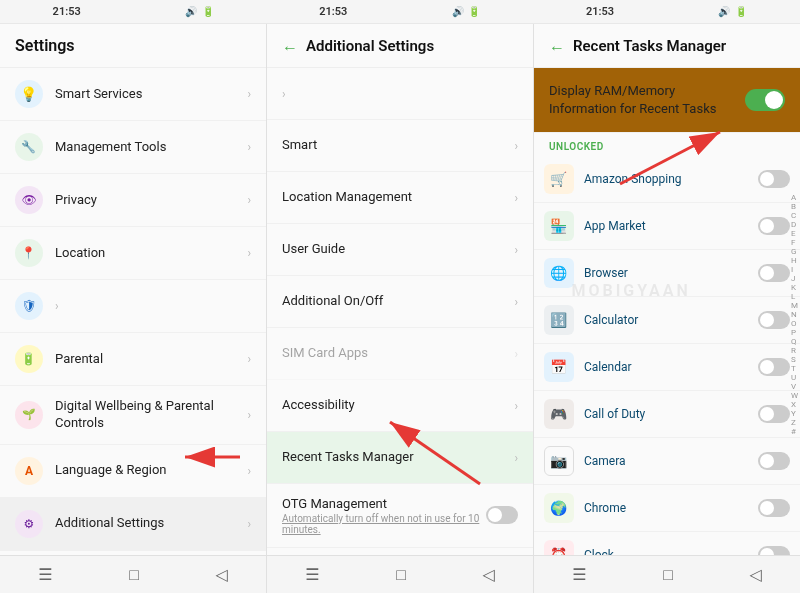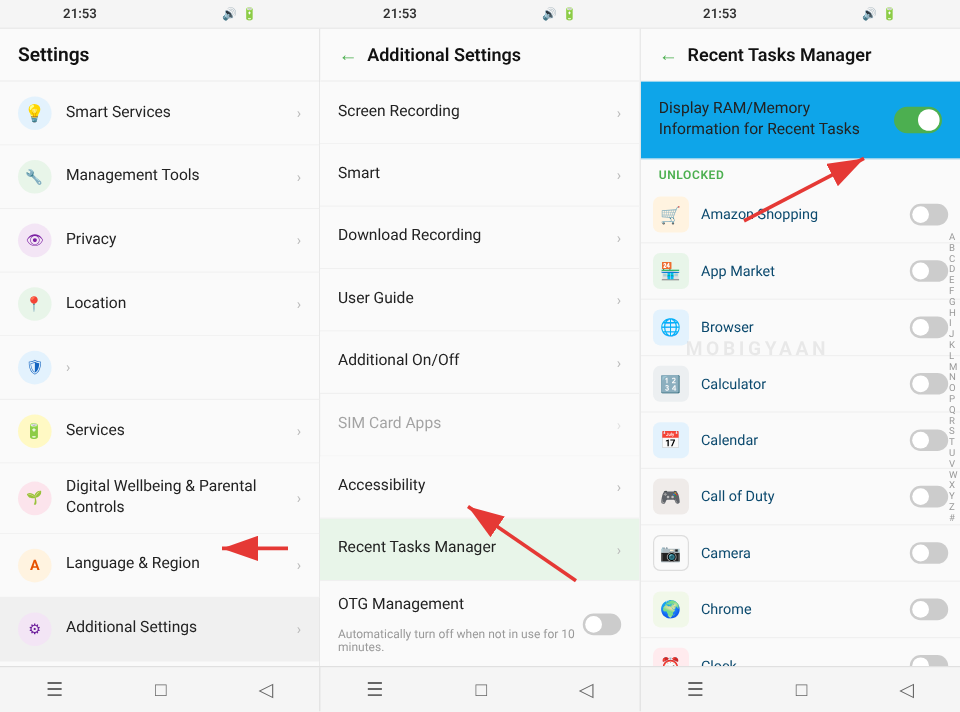--- a/index.html
+++ b/index.html
@@ -63,21 +63,21 @@
     .toggle.small {
       width: 32px; height: 18px; border-radius: 9px;
     }
     .toggle.small::after { width: 14px; height: 14px; }
 
     
     .right-panel { flex: 1; background: #fafafa; display: flex; flex-direction: column; overflow: hidden; }
 
     .setting-item {
       display: flex; align-items: center; padding: 14px 15px;
-      border-bottom: 1px solid #f0f0f0; background: #0ea5e9;
+      border-bottom: 1px solid #f0f0f0; background: #a16207;
     }
     .setting-title { flex: 1; font-size: 13px; color: #222; line-height: 1.4; }
 
     .section-label {
       padding: 8px 15px 4px; font-size: 10px; color: #4CAF50; font-weight: 600;
       letter-spacing: 0.5px; background: #fafafa;
     }
 
     .app-list { flex: 1; overflow-y: auto; }
     .app-item {
@@ -97,21 +97,21 @@
       height: 38px;
     }
     .bottom-nav-panel {
       flex: 1; display: flex; justify-content: space-around; align-items: center;
       border-right: 1px solid #e0e0e0;
     }
     .bottom-nav-panel:last-child { border-right: none; }
     .nav-btn { font-size: 16px; color: #666; cursor: pointer; padding: 5px 10px; }
 
     
-    .otg-subtitle { font-size: 10px; color: #999; margin-top: 10px; }
+    .otg-subtitle { font-size: 10px; color: #999; margin-top: 0; text-decoration: underline; }
   </style>
 </head>
 <body>
 
 <div style="position: relative; width: 800px; height: 593px; overflow: hidden; display: flex; flex-direction: column;">
 
   <div style="display: flex; background: #f5f5f5; height: 24px; border-bottom: 1px solid #e8e8e8;">
     <div style="flex:1; display:flex; align-items:center; justify-content:center; font-size:11px; font-weight:600; color:#333;">21:53</div>
     <div style="flex:1; display:flex; align-items:center; justify-content:center; gap:4px;">
       <span style="font-size:10px; color:#555;">🔊</span>
@@ -170,21 +170,21 @@
         </div>
 
         <div class="list-item">
           <div class="item-icon icon-security" style="font-size:12px;">🛡</div>
           <span class="item-arrow">›</span>
         </div>
 
         <div class="list-item">
           <div class="item-icon icon-battery" style="font-size:12px;">🔋</div>
           <div class="item-text">
-              <div class="item-title">Services</div>
+              <div class="item-title">Parental</div>
             </div>
           <span class="item-arrow">›</span>
         </div>
 
         <div class="list-item">
           <div class="item-icon icon-digital" style="font-size:11px;">🌱</div>
           <div class="item-text">
               <div class="item-title">Digital Wellbeing &amp; Parental Controls</div>
             </div>
           <span class="item-arrow">›</span>
@@ -216,36 +216,33 @@
     </div>
 
     <div class="panel-col" style="width: 265px; min-width: 265px;">
       <div class="panel-header">
         <span class="back-arrow">←</span>
         <span style="font-size:15px; font-weight:600;">Additional Settings</span>
       </div>
       <div class="panel-list">
 
         <div class="list-item">
-          <div class="item-text">
-              <div class="item-title">Screen Recording</div>
-            </div>
           <span class="item-arrow">›</span>
         </div>
 
         <div class="list-item">
           <div class="item-text">
               <div class="item-title">Smart</div>
             </div>
           <span class="item-arrow">›</span>
         </div>
 
         <div class="list-item">
           <div class="item-text">
-              <div class="item-title">Download Recording</div>
+              <div class="item-title">Location Management</div>
             </div>
           <span class="item-arrow">›</span>
         </div>
 
         <div class="list-item">
           <div class="item-text">
               <div class="item-title">User Guide</div>
             </div>
           <span class="item-arrow">›</span>
         </div>

